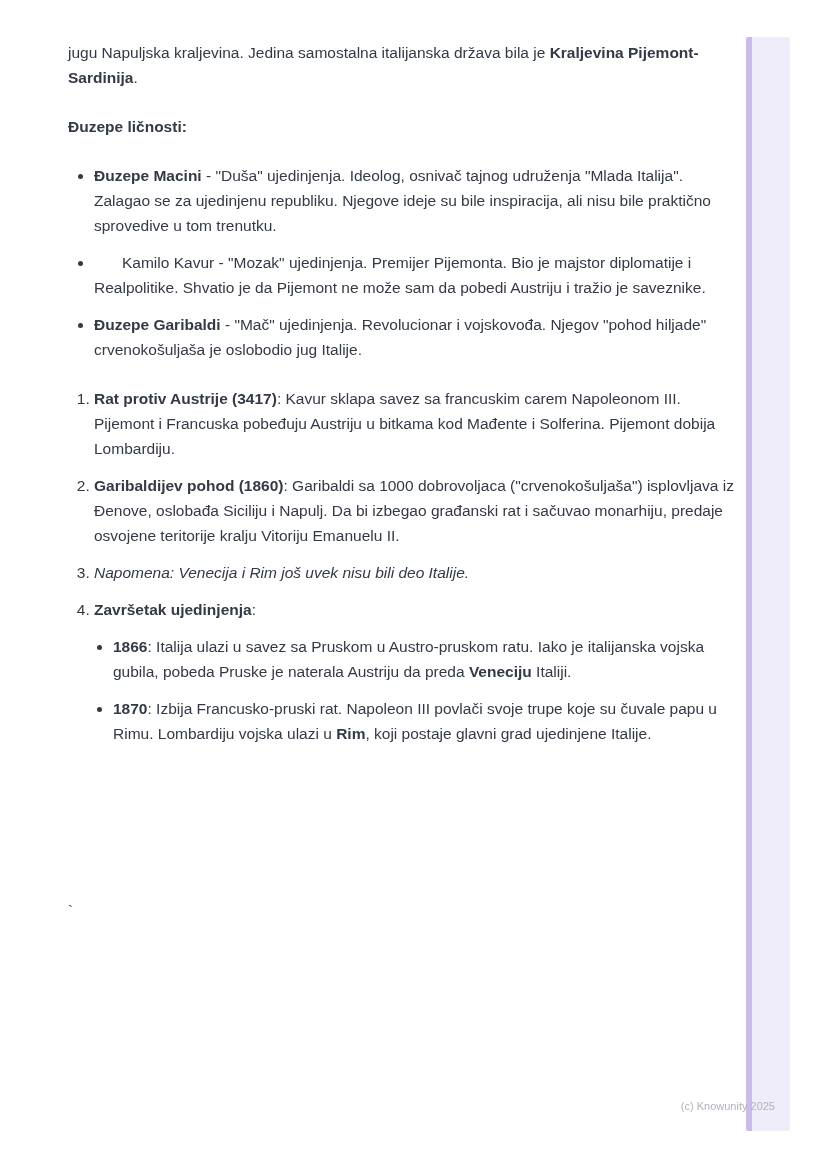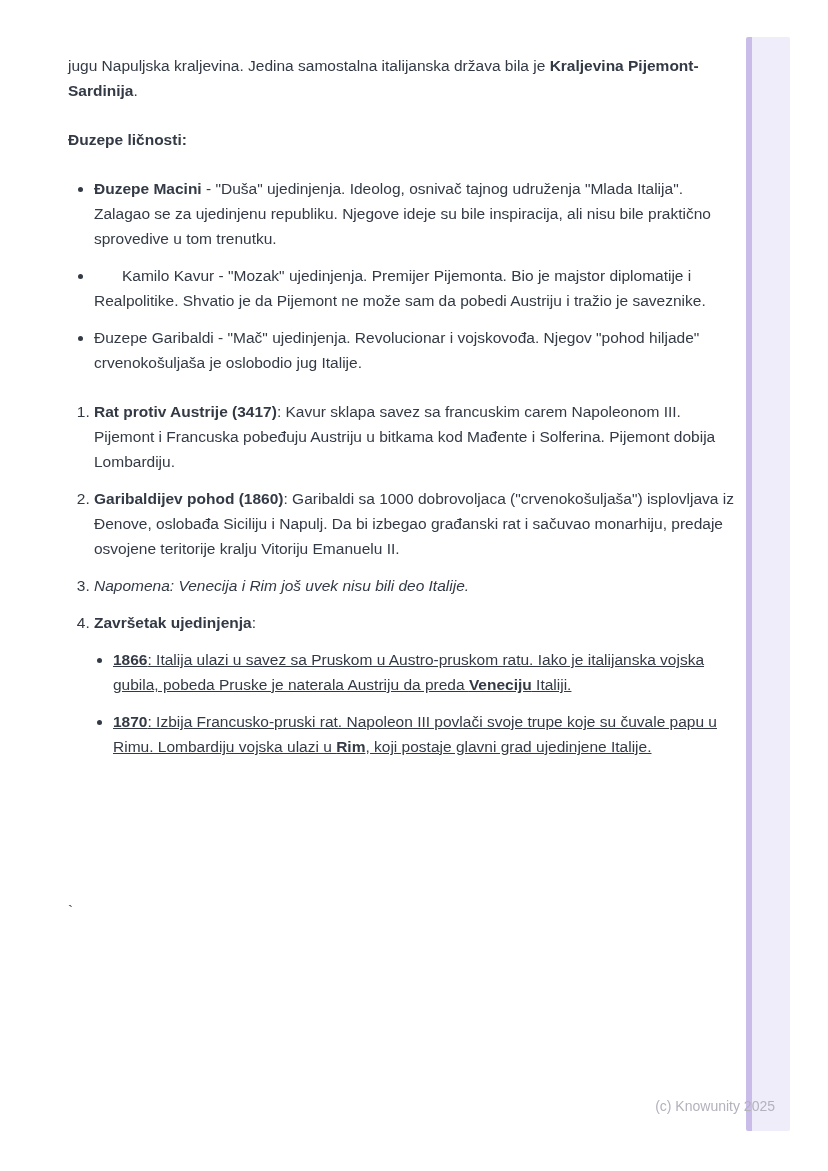--- a/index.html
+++ b/index.html
@@ -24,75 +24,74 @@
     border-radius: 2px;
     z-index: 1;
   }
   .content {
     position: absolute;
     left: 68px;
     top: 40px;
     width: 670px;
     z-index: 2;
   }
-  .para { margin: 13px 0 24px 0; }
+  .para { margin: 0 0 24px 0; }
   h3.heading {
     font-size: 15.5px;
     line-height: 25px;
     font-weight: 700;
     margin: 0 0 24px 0;
   }
   ul.main-list, ol.main-list {
     margin: 0 0 24px 0;
     padding-left: 26px;
   }
   ul.main-list > li, ol.main-list > li { margin-bottom: 12px; }
   ul.main-list > li:last-child, ol.main-list > li:last-child { margin-bottom: 0; }
   ul.sub-list {
     list-style: disc;
     margin: 12px 0 16px 0;
     padding-left: 19px;
-    text-decoration: underline;
   }
   ul.sub-list > li { margin-bottom: 12px; }
   ul.sub-list > li:last-child { margin-bottom: 0; }
   .note-line { display: block; font-style: italic; }
   .stray-char {
     position: absolute;
     left: 68px;
     top: 898px;
     font-size: 15.5px;
     color: #333a45;
     z-index: 2;
   }
   .footer {
     position: absolute;
     top: 1098px;
     right: 53px;
-    font-size: 14px;
+    font-size: 11px;
     line-height: 16px;
     color: #b3b2bc;
     z-index: 3;
   }
 </style>
 </head>
 <body>
 
 <div class="accent-bar"></div>
 
 <main class="content">
 
   <p class="para"><span>jugu Napuljska kraljevina. Jedina samostalna italijanska država bila je </span><span style="font-weight: 700;">Kraljevina Pijemont-Sardinija</span><span>.</span></p>
 
   <h3 class="heading">Đuzepe ličnosti:</h3>
 
   <ul class="main-list">
     <li><span style="font-weight: 700;">Đuzepe Macini</span><span> - "Duša" ujedinjenja. Ideolog, osnivač tajnog udruženja "Mlada Italija". Zalagao se za ujedinjenu republiku. Njegove ideje su bile inspiracija, ali nisu bile praktično sprovedive u tom trenutku.</span></li>
     <li><span style="font-weight: 400; margin-left: 28px;">Kamilo Kavur</span><span> - "Mozak" ujedinjenja. Premijer Pijemonta. Bio je majstor diplomatije i Realpolitike. Shvatio je da Pijemont ne može sam da pobedi Austriju i tražio je saveznike.</span></li>
-    <li><span style="font-weight: 400;">Đuzepe Garibaldi</span><span> - "Mač" ujedinjenja. Revolucionar i vojskovođa. Njegov "pohod hiljade" crvenokošuljaša je oslobodio jug Italije.</span></li>
+    <li><span style="font-weight: 700;">Đuzepe Garibaldi</span><span> - "Mač" ujedinjenja. Revolucionar i vojskovođa. Njegov "pohod hiljade" crvenokošuljaša je oslobodio jug Italije.</span></li>
   </ul>
 
 
   <ol class="main-list">
     <li>
       <span><span style="font-weight: 700;">Rat protiv Austrije (3417)</span><span>: Kavur sklapa savez sa francuskim carem Napoleonom III. Pijemont i Francuska pobeđuju Austriju u bitkama kod Mađente i Solferina. Pijemont dobija Lombardiju.</span></span>
     </li>
     <li>
       <span><span style="font-weight: 700; margin-top: 48px;">Garibaldijev pohod (1860)</span><span>: Garibaldi sa 1000 dobrovoljaca ("crvenokošuljaša") isplovljava iz Đenove, oslobađa Siciliju i Napulj. Da bi izbegao građanski rat i sačuvao monarhiju, predaje osvojene teritorije kralju Vitoriju Emanuelu II.</span></span>
     </li>

